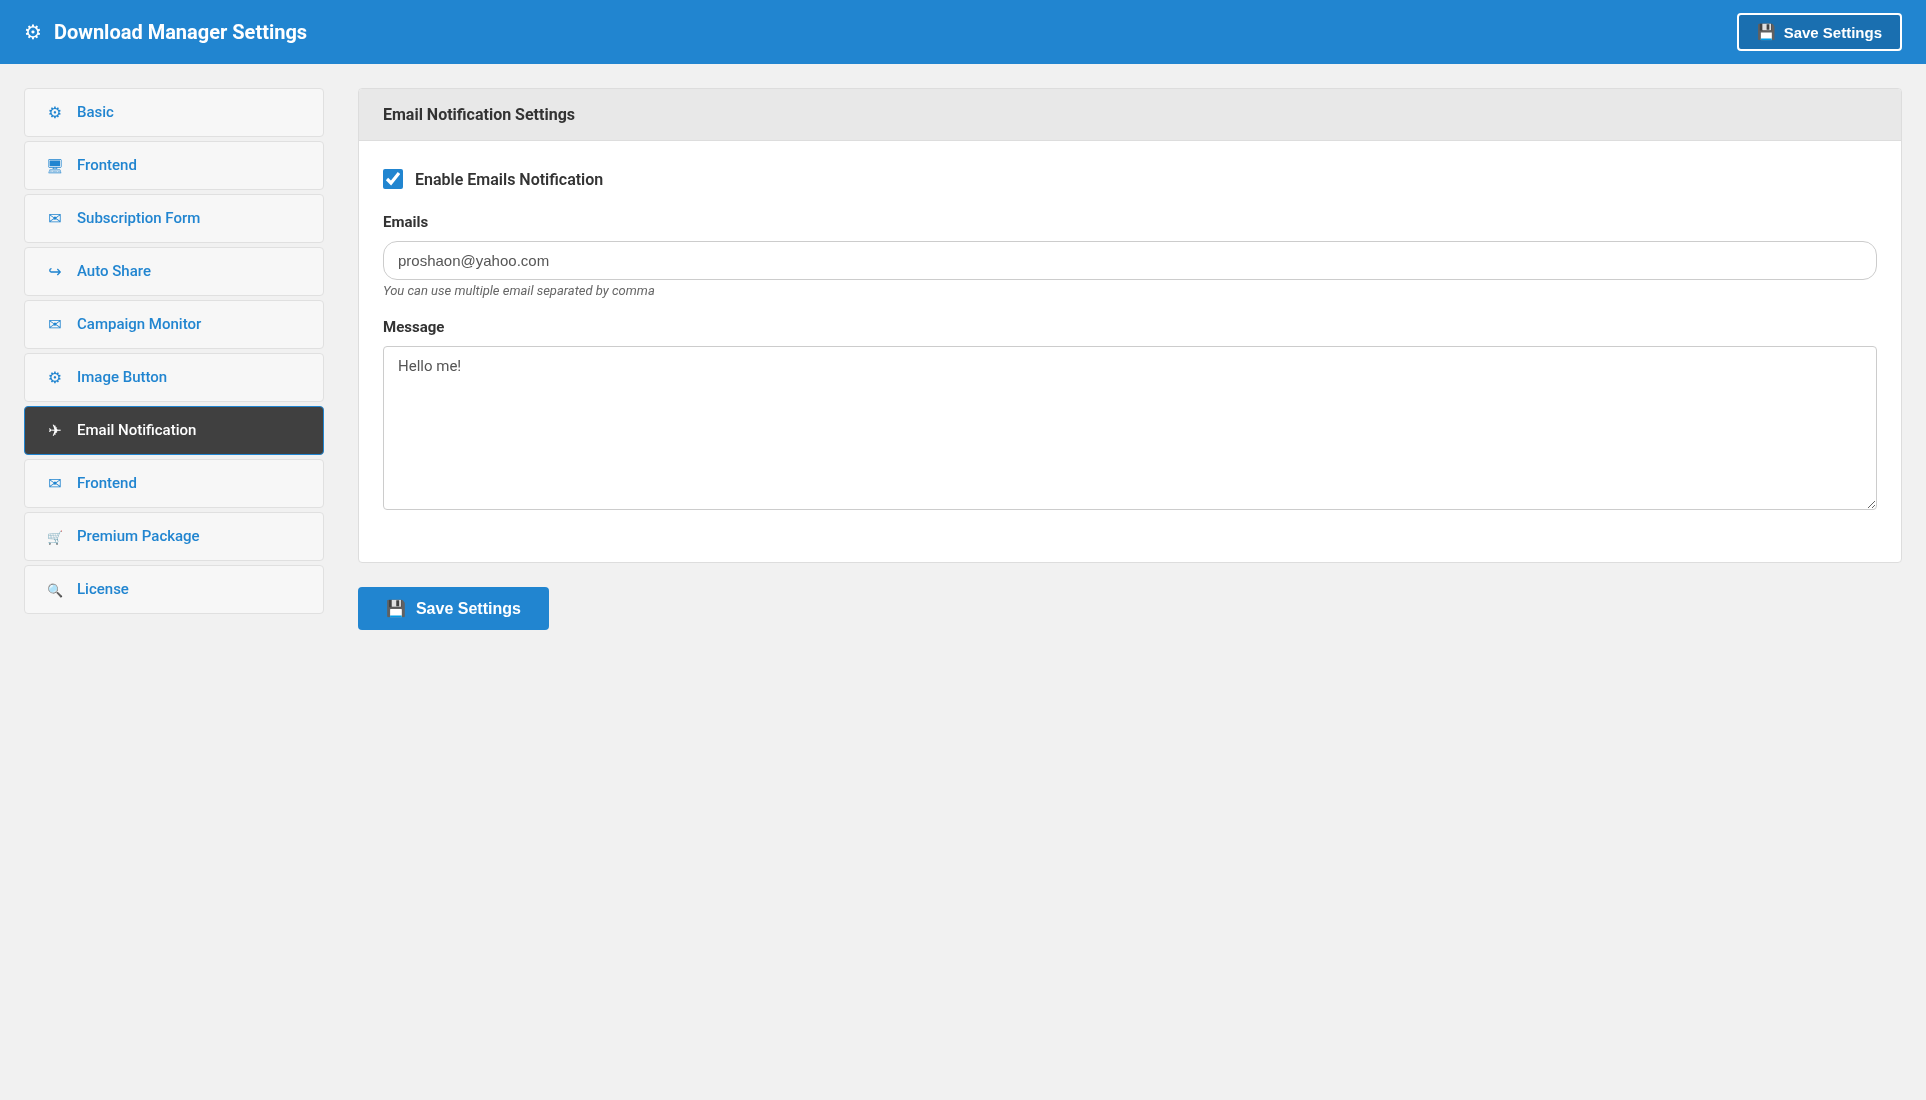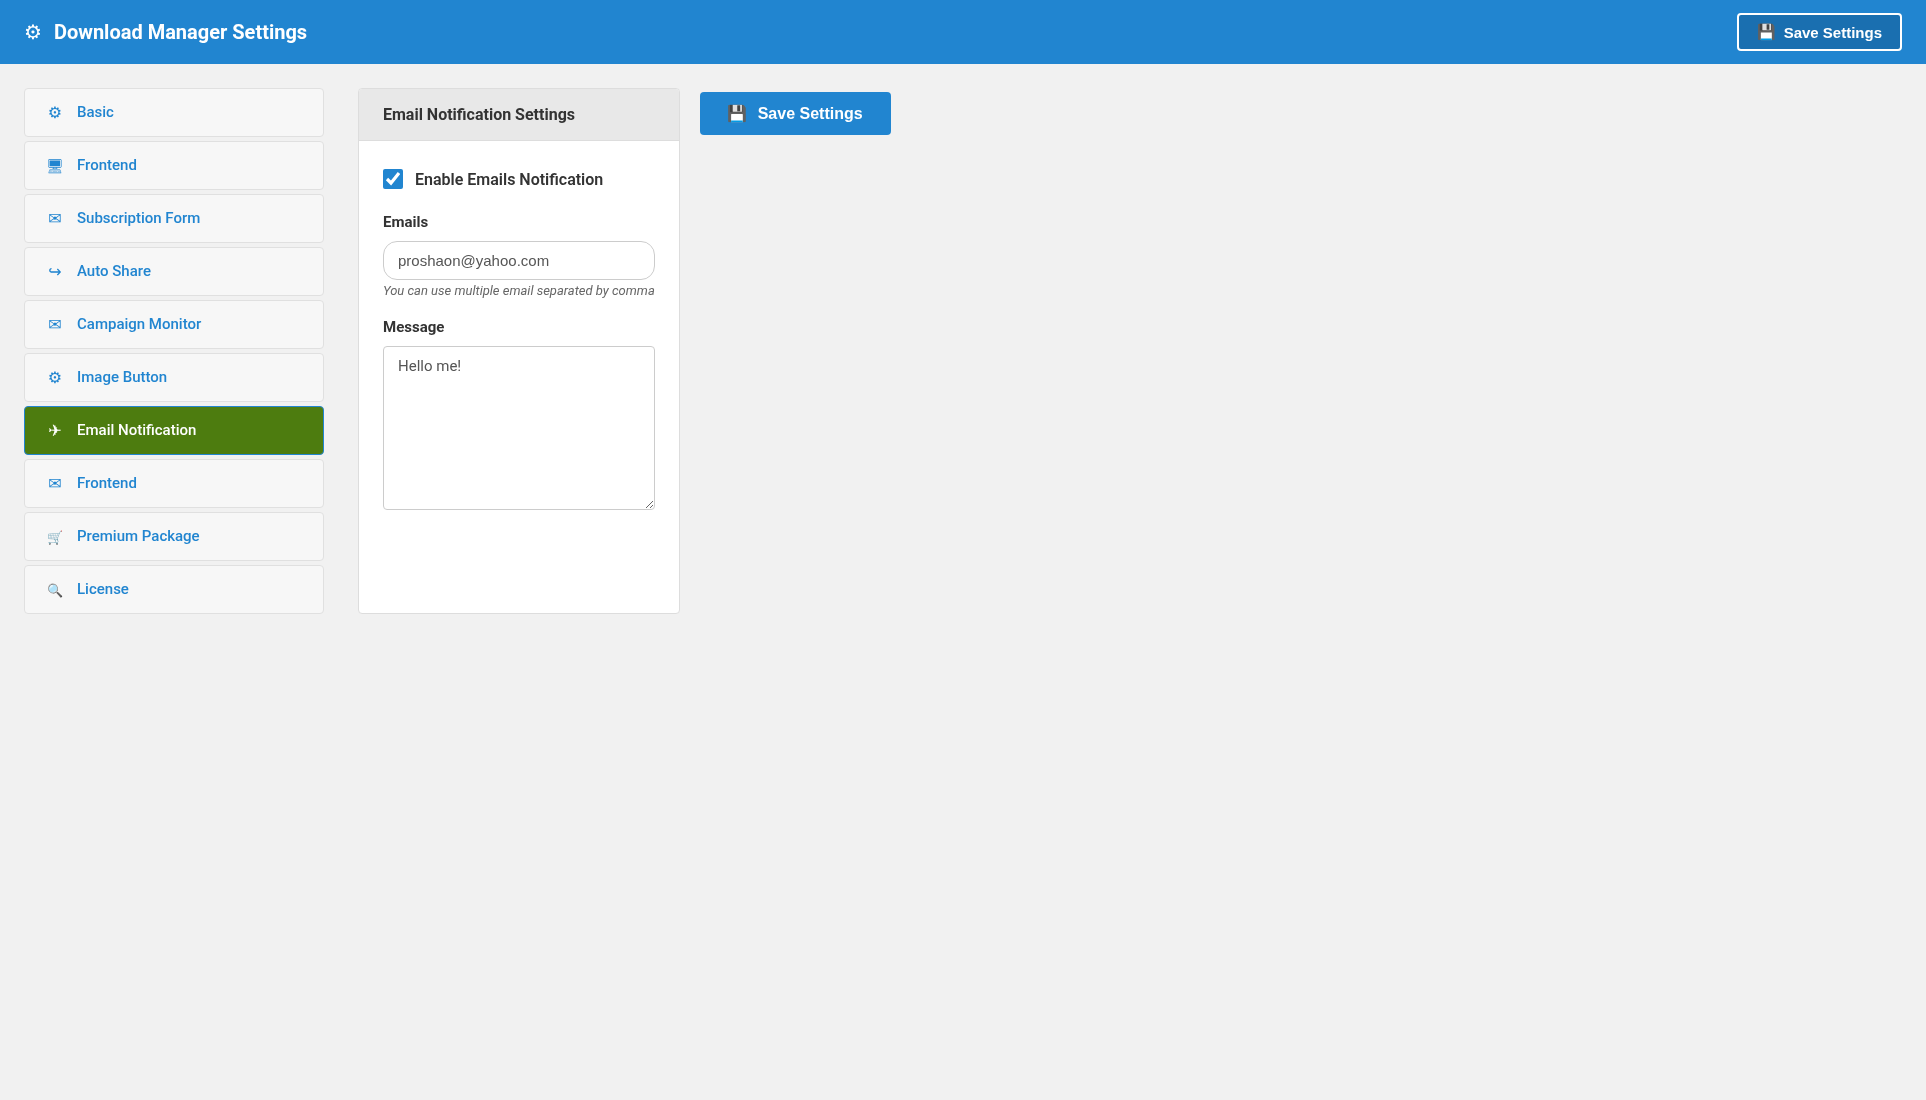--- a/index.html
+++ b/index.html
@@ -70,36 +70,36 @@
       display: flex;
       align-items: flex-start;
       gap: 12px;
       cursor: pointer;
       color: #2185d0;
       font-size: 15px;
       font-weight: 500;
       text-decoration: none;
     }
     .sidebar-item.active {
-      background: #4d7c0f;
+      background: #404040;
       color: #fff;
       border-color: #2185d0;
     }
     .sidebar-item .item-icon {
       font-size: 16px;
       width: 20px;
       text-align: center;
       flex-shrink: 0;
     }
 
     
     .content-area {
       flex: 1;
       display: flex;
-      flex-direction: row;
+      flex-direction: column;
       gap: 20px;
       padding-left: 10px;
     }
 
     .settings-panel {
       background: #fff;
       border: 1px solid #ddd;
       border-radius: 4px;
       overflow: hidden;
     }

